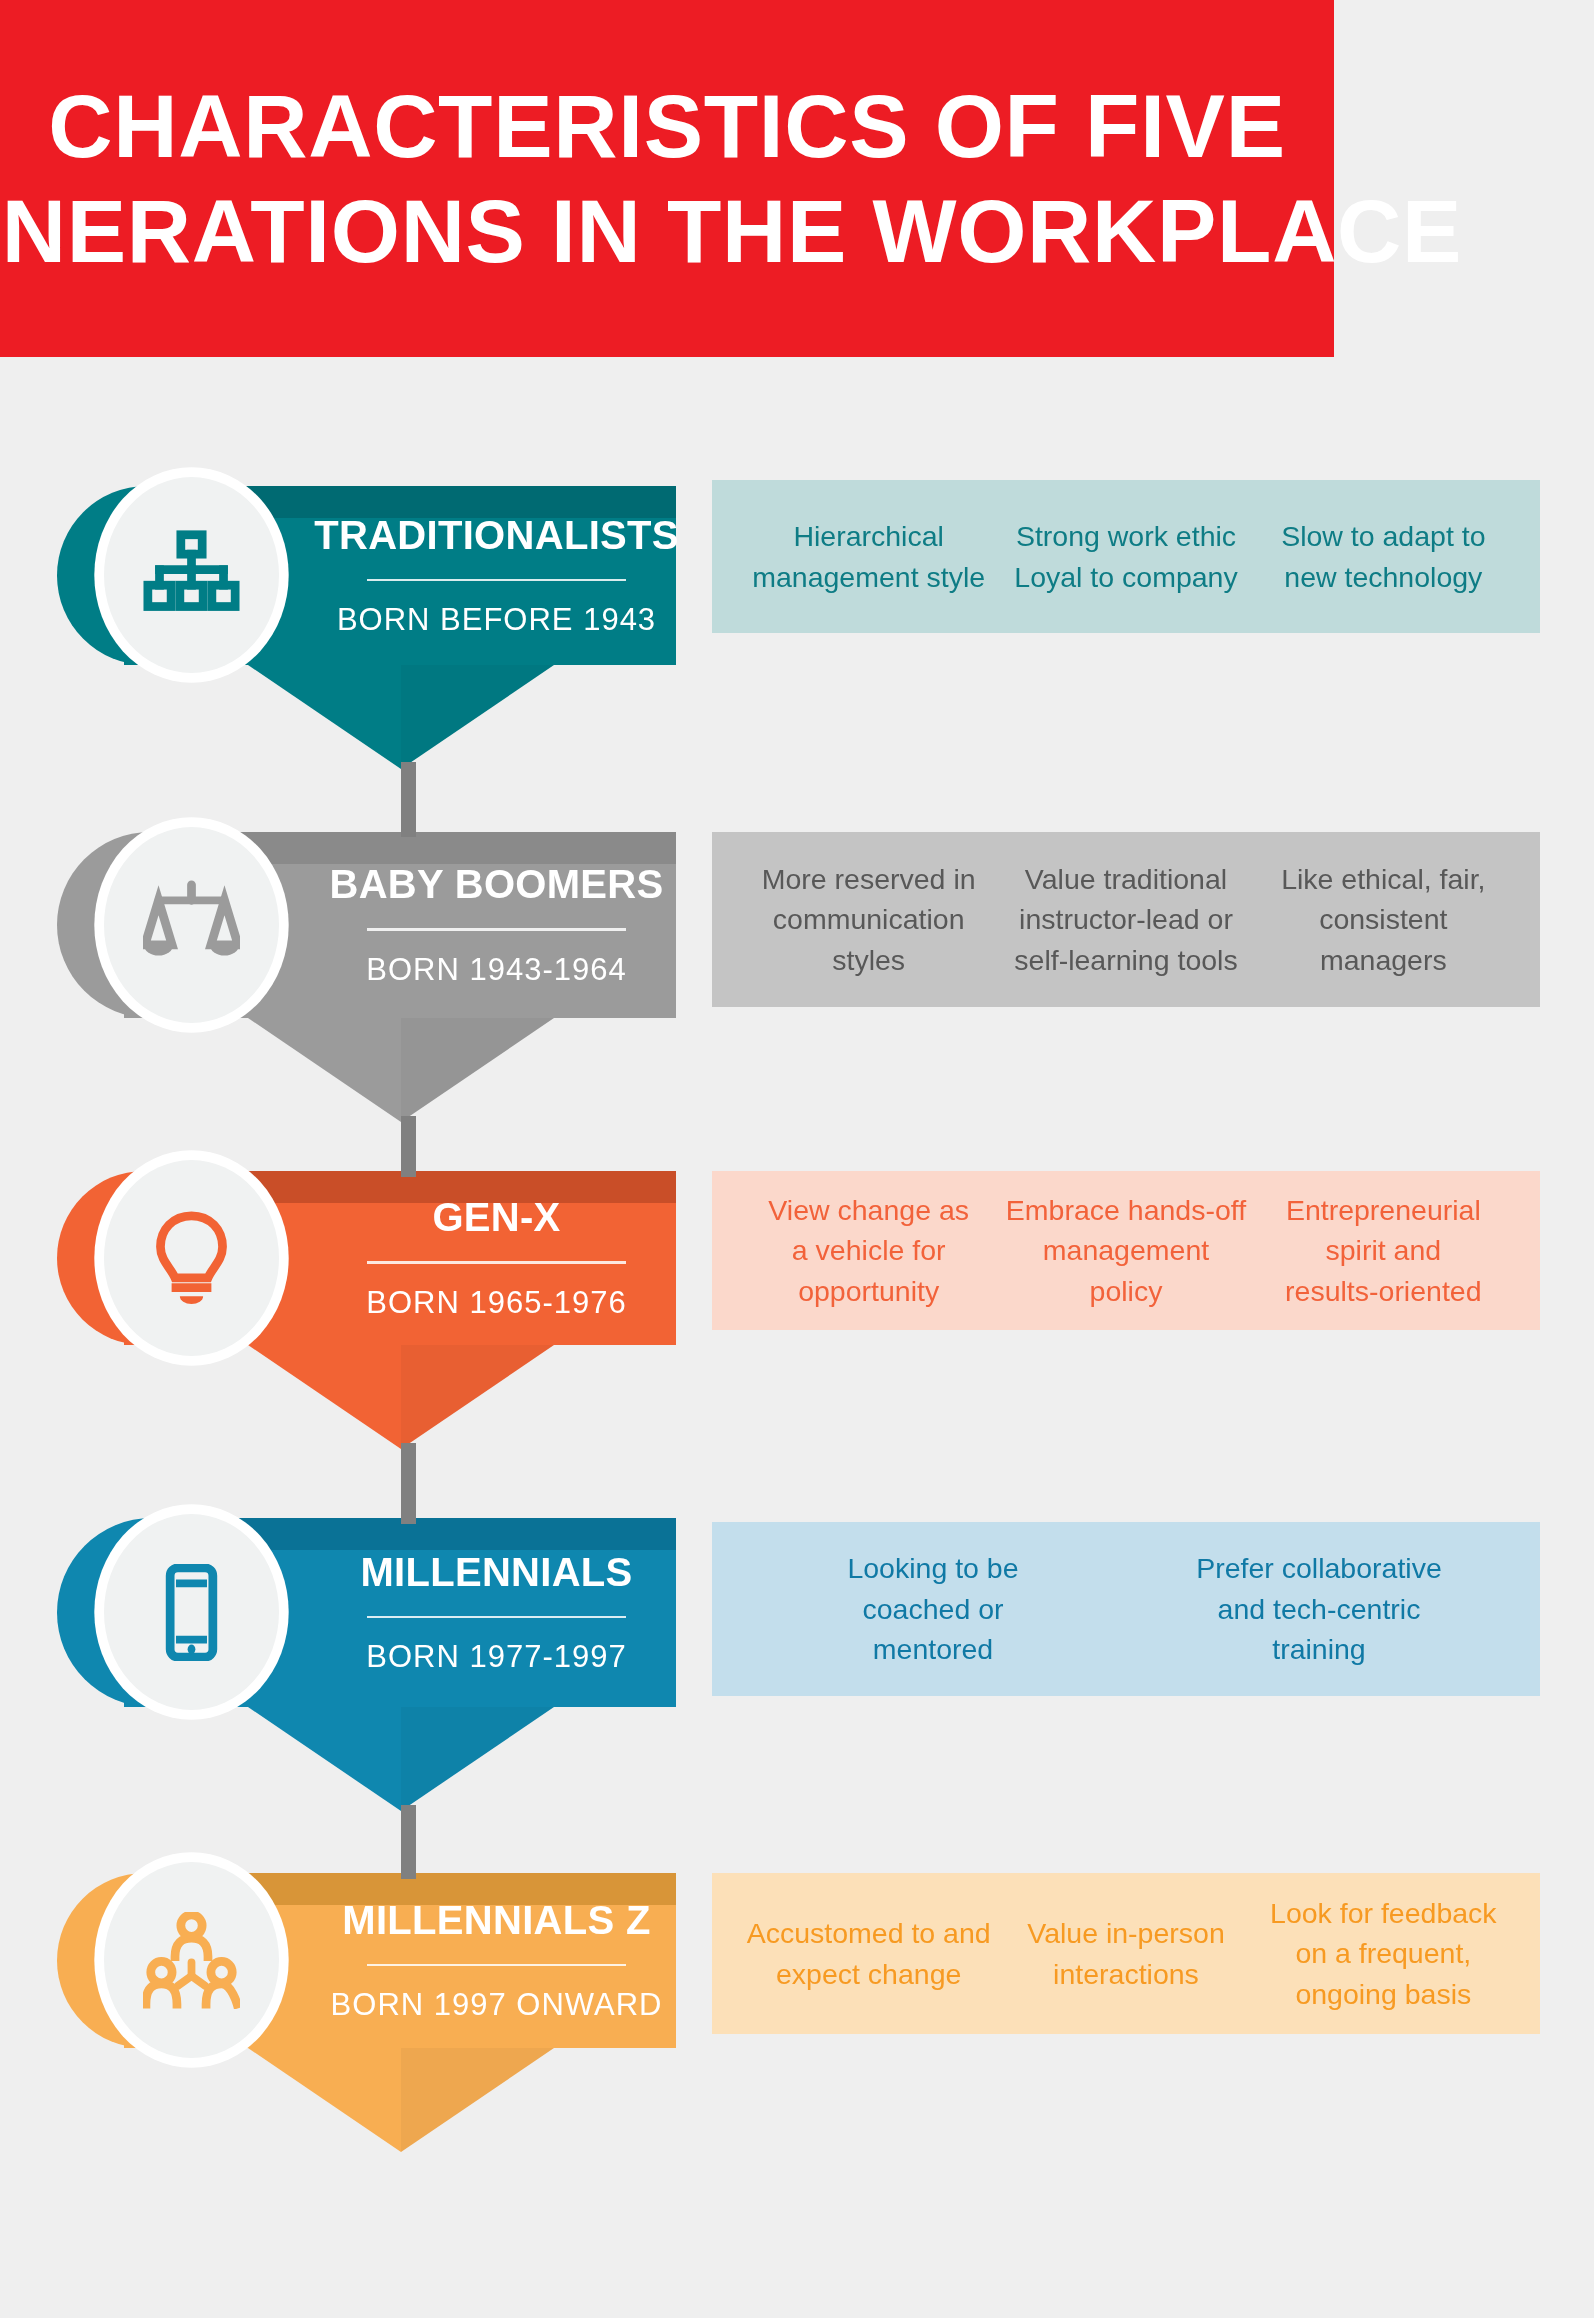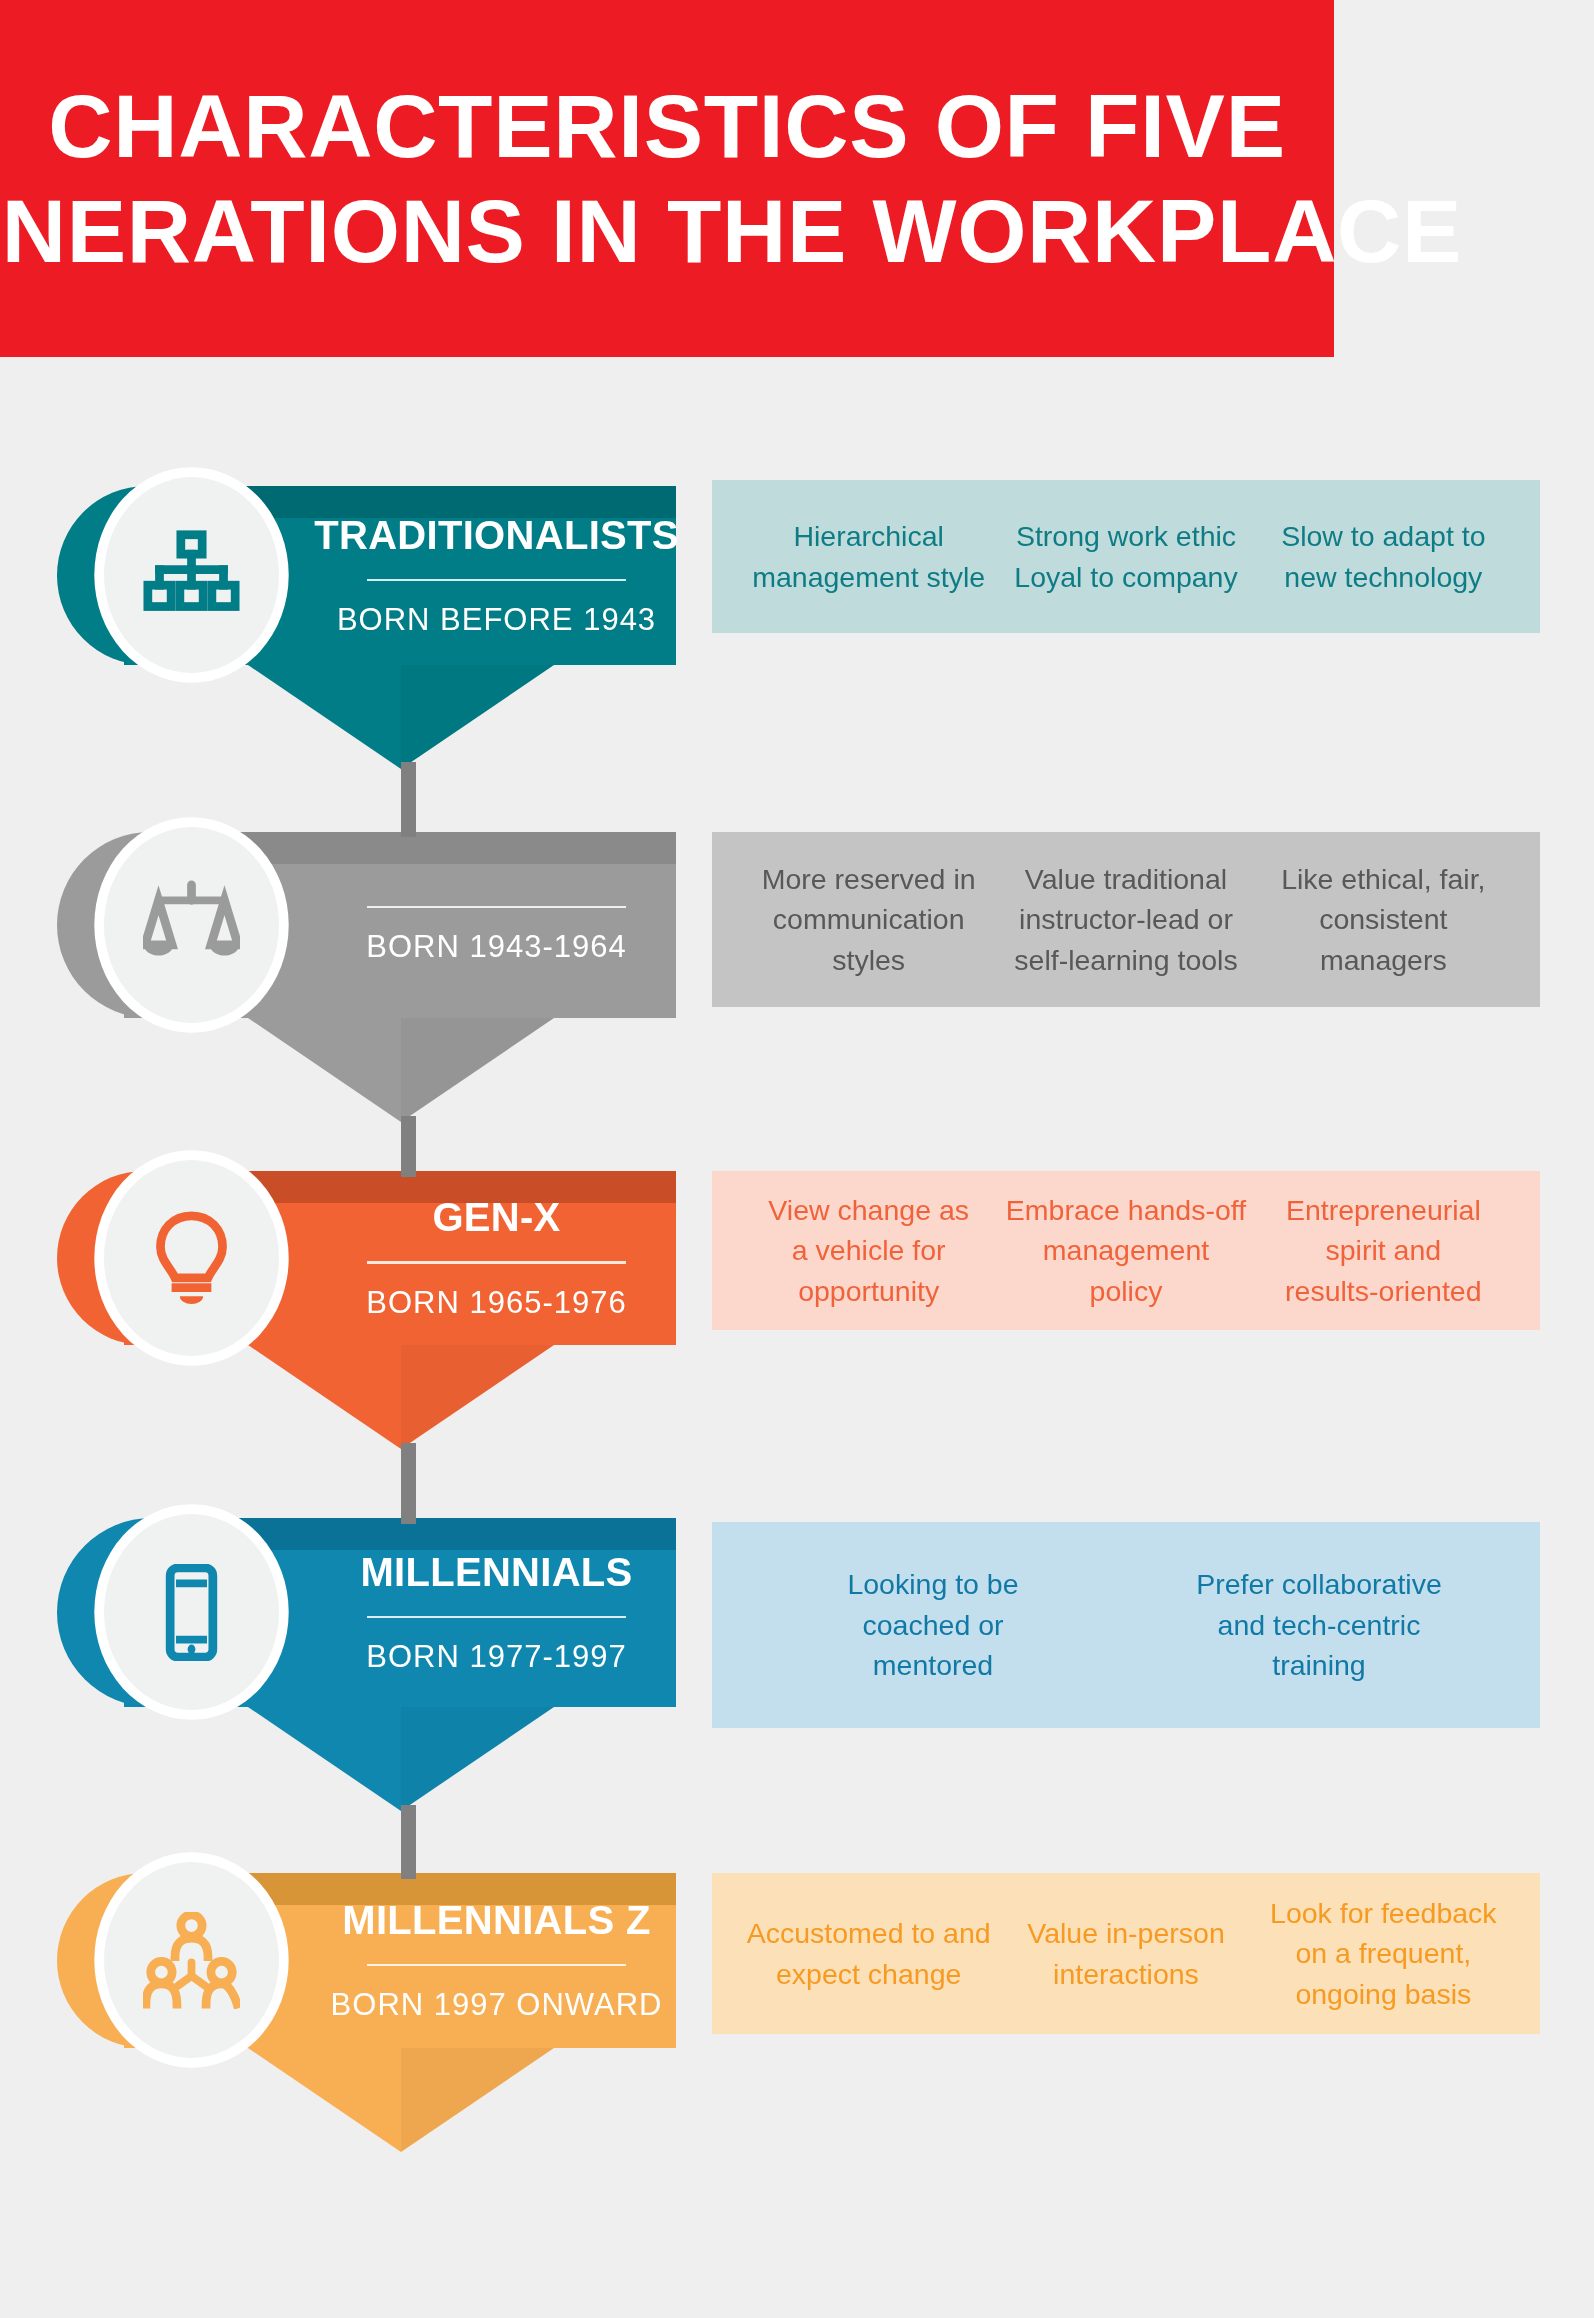--- a/index.html
+++ b/index.html
@@ -203,20 +203,21 @@
 managers</div>
       </div>
       <div class="badge" style="top: 832px; height: 186px; background: rgb(155, 155, 155);">
         <div class="shoulder" style="background: rgb(155, 155, 155);"></div>
         <div class="topstrip" style="background: rgb(138, 138, 138);"></div>
         <div class="point">
           <div class="half l" style="background: rgb(155, 155, 155);"></div>
           <div class="half r" style="background: rgb(155, 155, 155); filter: brightness(0.96);"></div>
         </div>
         <div class="txt">
+          <div class="title">BABY BOOMERS</div>
           <div class="rule"></div>
           <div class="born">BORN 1943-1964</div>
         </div>
       </div>
       <div class="medallion" style="top: 827px;">
         <span>
           <svg viewBox="0 0 100 100">
         <line x1="50" y1="8" x2="50" y2="24" stroke="#9B9B9B" stroke-width="9" stroke-linecap="round"></line>
         <line x1="16" y1="24" x2="84" y2="24" stroke="#9B9B9B" stroke-width="8" stroke-linecap="round"></line>
         <path d="M16 24 L2 70 L30 70 Z" stroke="#9B9B9B" fill="none" stroke-width="9" stroke-linecap="square" stroke-linejoin="miter"></path>
@@ -258,21 +259,21 @@
           <svg viewBox="0 0 100 100">
         <path d="M50 6 C31 6 18 20 18 38 C18 52 29 60 33 70 L67 70 C71 60 82 52 82 38 C82 20 69 6 50 6 Z" stroke="#F26334" fill="none" stroke-width="9" stroke-linecap="square" stroke-linejoin="miter"></path>
         <line x1="34" y1="80" x2="66" y2="80" stroke="#F26334" fill="none" stroke-width="9" stroke-linecap="square" stroke-linejoin="miter"></line>
         <path d="M38 89 a12 8 0 0 0 24 0 Z" fill="#F26334" stroke="none"></path>
       </svg>
         </span>
       </div>
     </div>
     <div class="row" style="top: 0px;">
       <div class="connector" style="top: 1805px; height: 74px; left: 401px; background: rgb(128, 128, 128);"></div>
-      <div class="panel" style="top: 1522px; height: 206px; background: rgb(195, 222, 236);">
+      <div class="panel" style="top: 1522px; height: 174px; background: rgb(195, 222, 236);">
         <div class="cell" style="color: rgb(16, 121, 165);">Looking to be
 coached or
 mentored</div>
         <div class="cell" style="color: rgb(16, 121, 165);">Prefer collaborative
 and tech-centric
 training</div>
       </div>
       <div class="badge" style="top: 1518px; height: 189px; background: rgb(15, 135, 175);">
         <div class="shoulder" style="background: rgb(15, 135, 175);"></div>
         <div class="topstrip" style="background: rgb(10, 114, 150);"></div>

